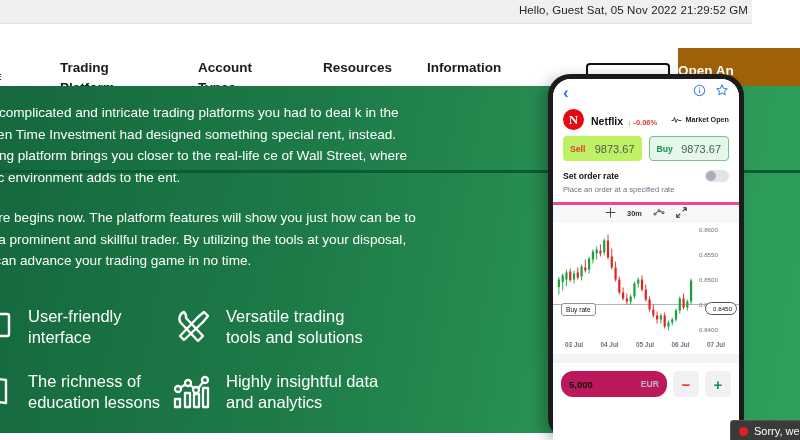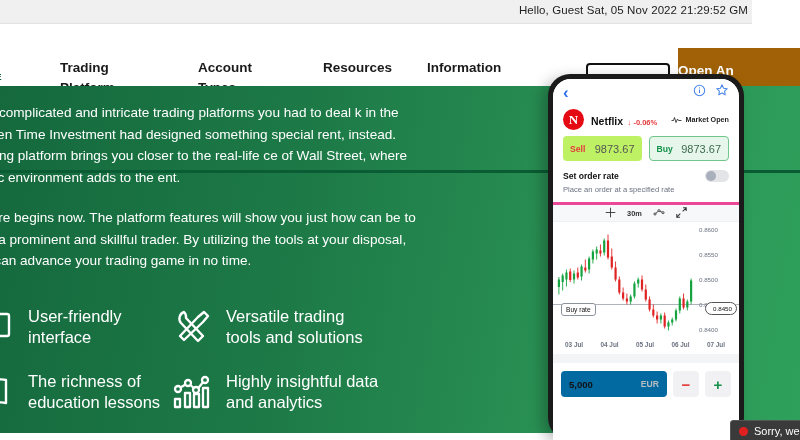--- a/index.html
+++ b/index.html
@@ -172,21 +172,21 @@
   }
 
   .xaxis {
     display: flex; justify-content: space-between;
     padding: 4px 14px 6px 12px; font-size: 6.4px; color: #6a7280; font-weight: bold;
   }
   .sep-bar { height: 9px; background: #f3f4f6; }
 
   .amount-row { display: flex; align-items: center; padding: 8px 8px; gap: 6px; }
   .amount-field {
-    flex: 1; height: 26px; background: #0369a1; border-radius: 4px;
+    flex: 1; height: 26px; background: #be185d; border-radius: 12px;
     display: flex; align-items: center; padding: 0 8px;
   }
   .amt-val { font-size: 9.5px; font-weight: bold; color: #111; }
   .amt-cur { margin-left: auto; font-size: 8.6px; color: #b9bcc2; font-weight: bold; }
   .stepper {
     width: 26px; height: 26px; background: #f1f1f3; border-radius: 4px;
     display: flex; align-items: center; justify-content: center;
     font-size: 15px; font-weight: bold; line-height: 1; cursor: pointer;
   }
   .minus { color: #e23b3b; }

